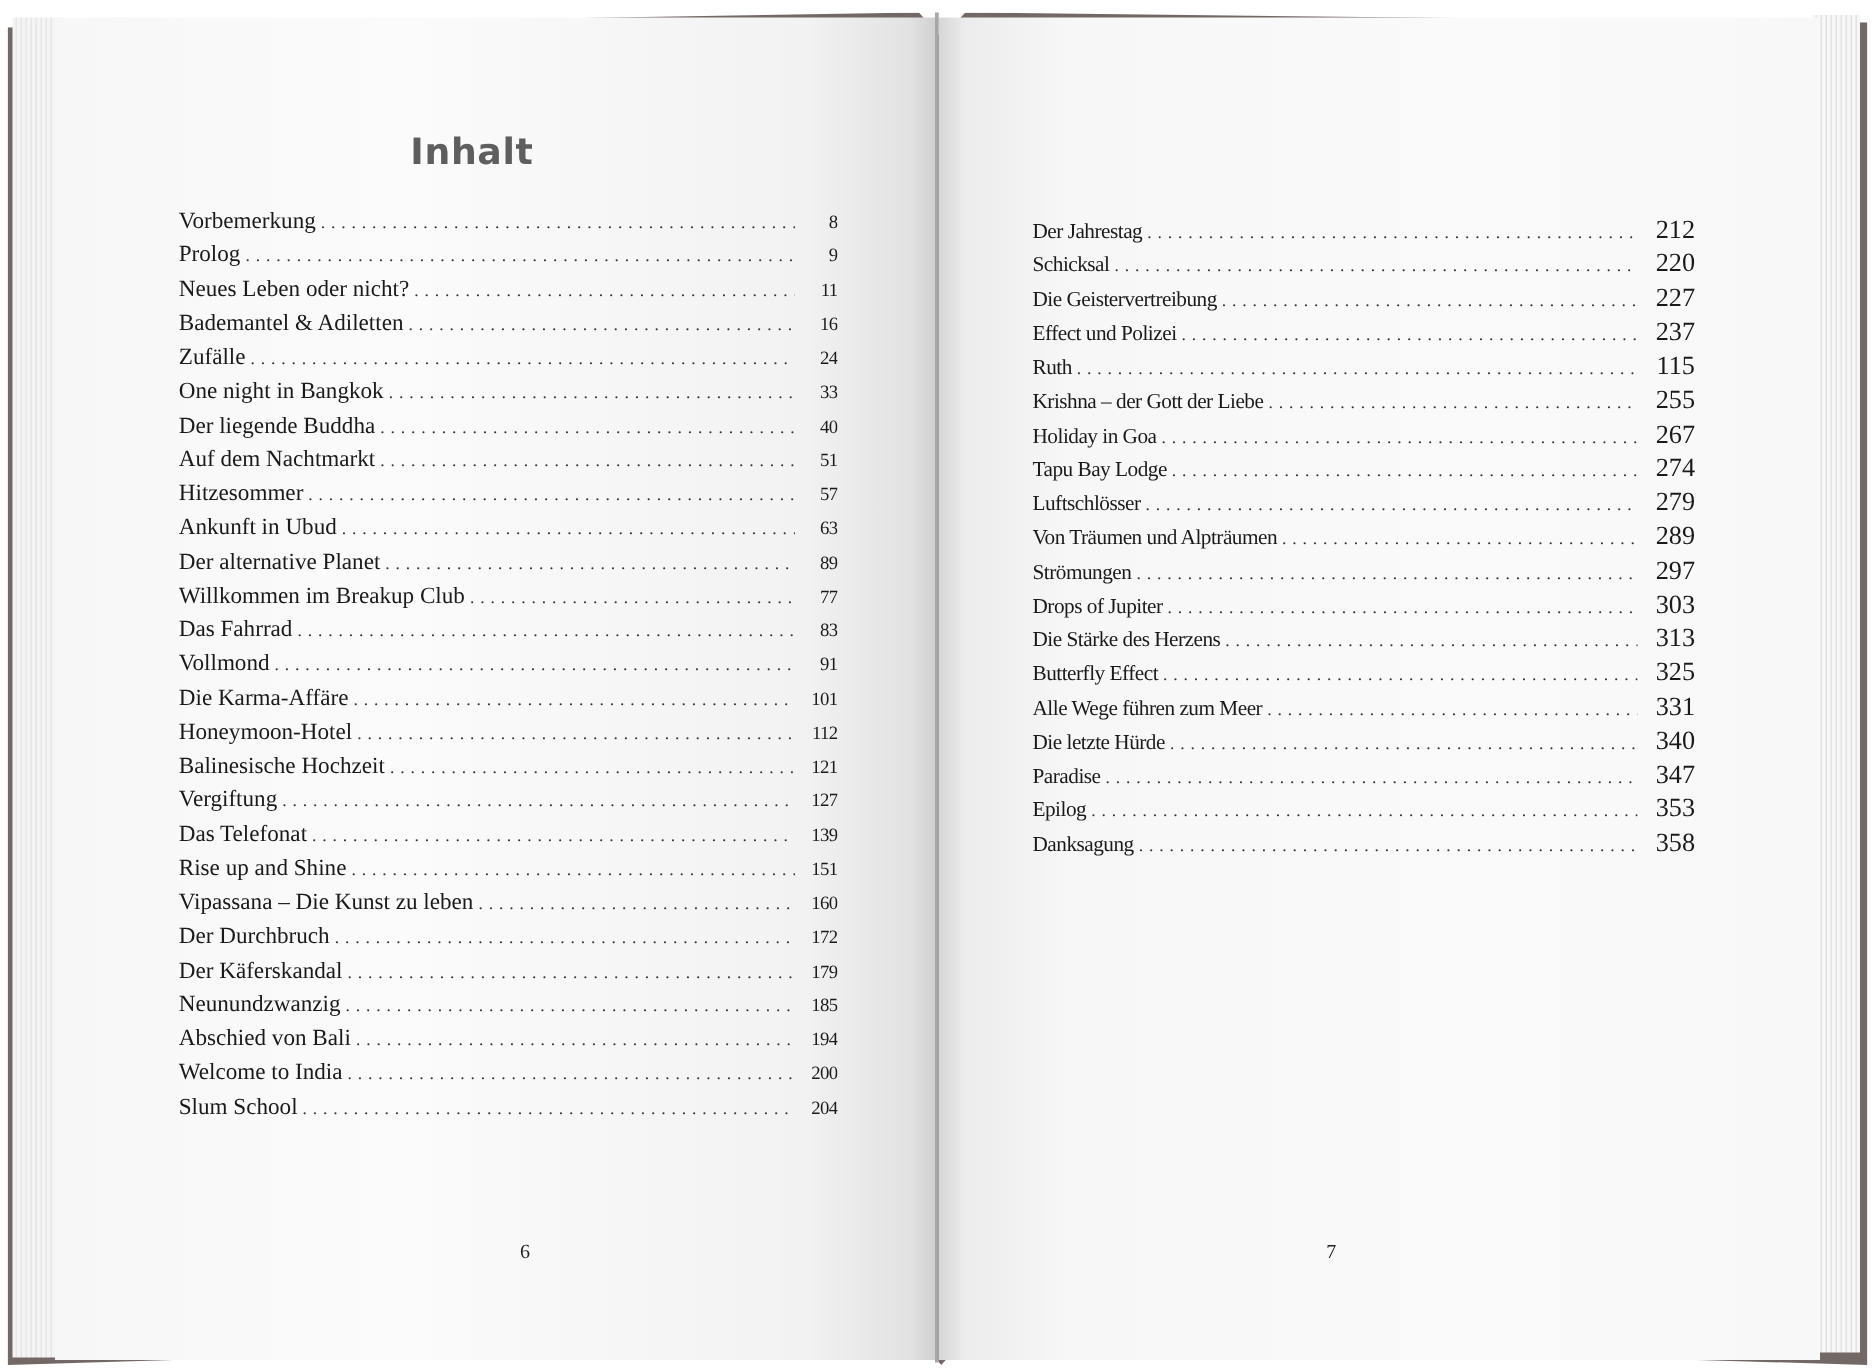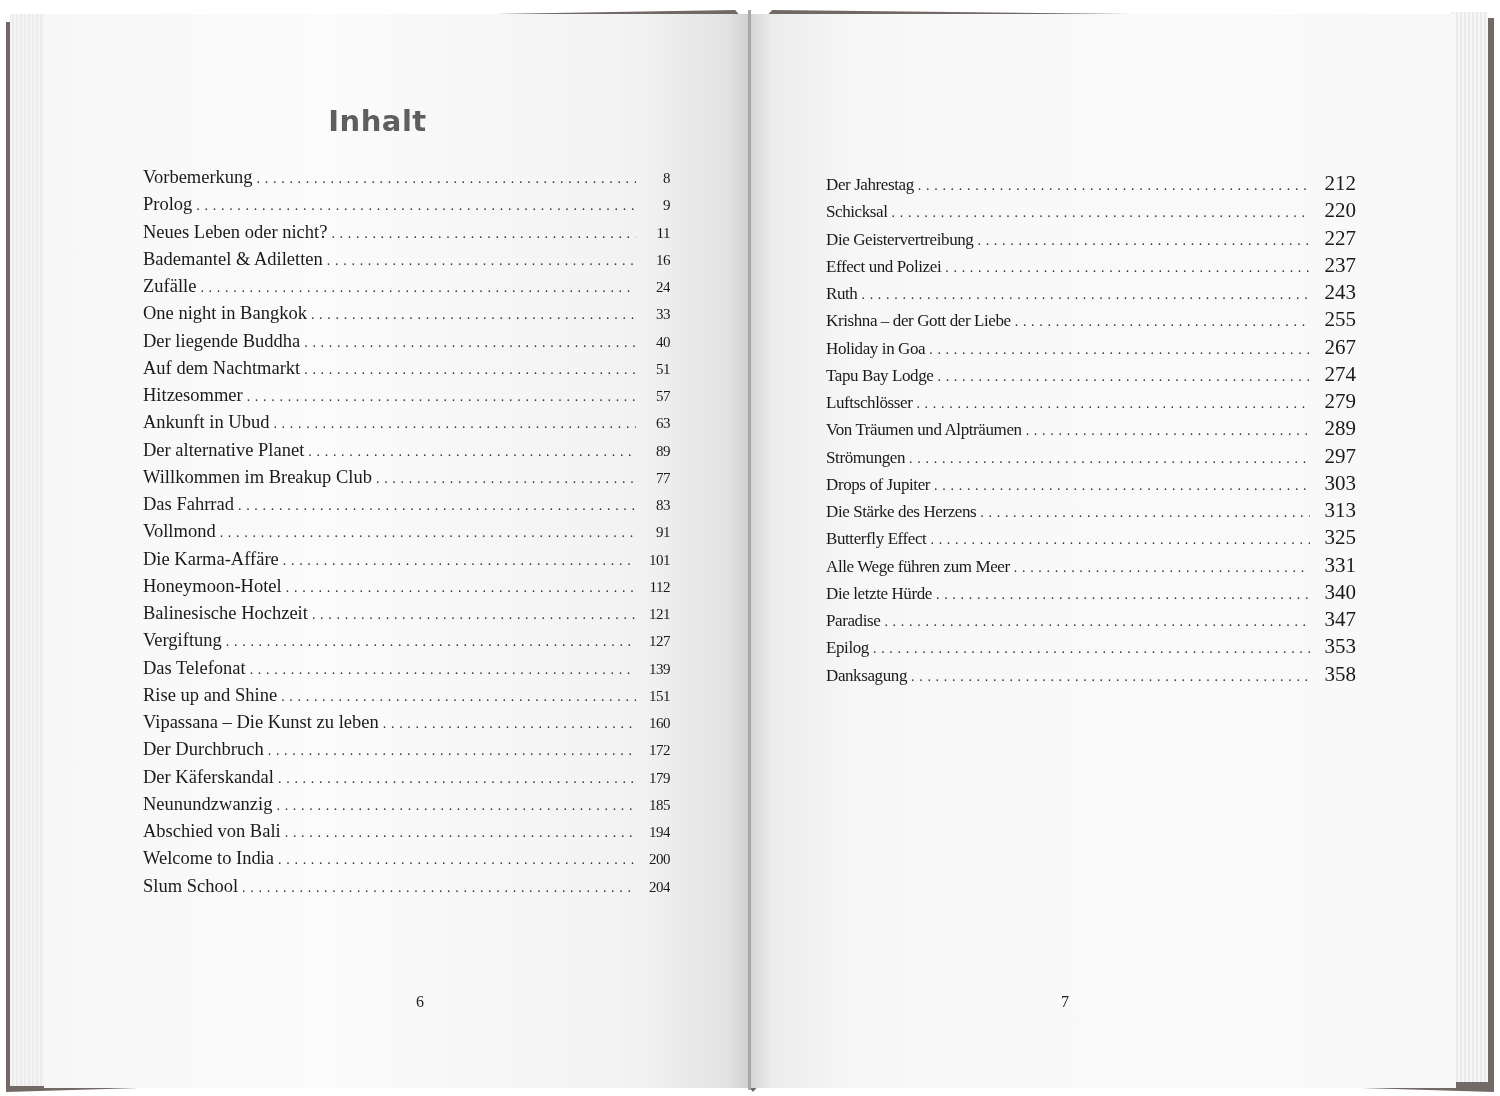--- a/index.html
+++ b/index.html
@@ -312,21 +312,21 @@
       <span class="p">227</span>
     </li>
     <li>
       <span class="t">Effect und Polizei</span>
       <span class="lead"></span>
       <span class="p">237</span>
     </li>
     <li>
       <span class="t">Ruth</span>
       <span class="lead"></span>
-      <span class="p">243</span>
+      <span class="p">115</span>
     </li>
     <li>
       <span class="t">Krishna – der Gott der Liebe</span>
       <span class="lead"></span>
       <span class="p">255</span>
     </li>
     <li>
       <span class="t">Holiday in Goa</span>
       <span class="lead"></span>
       <span class="p">267</span>

